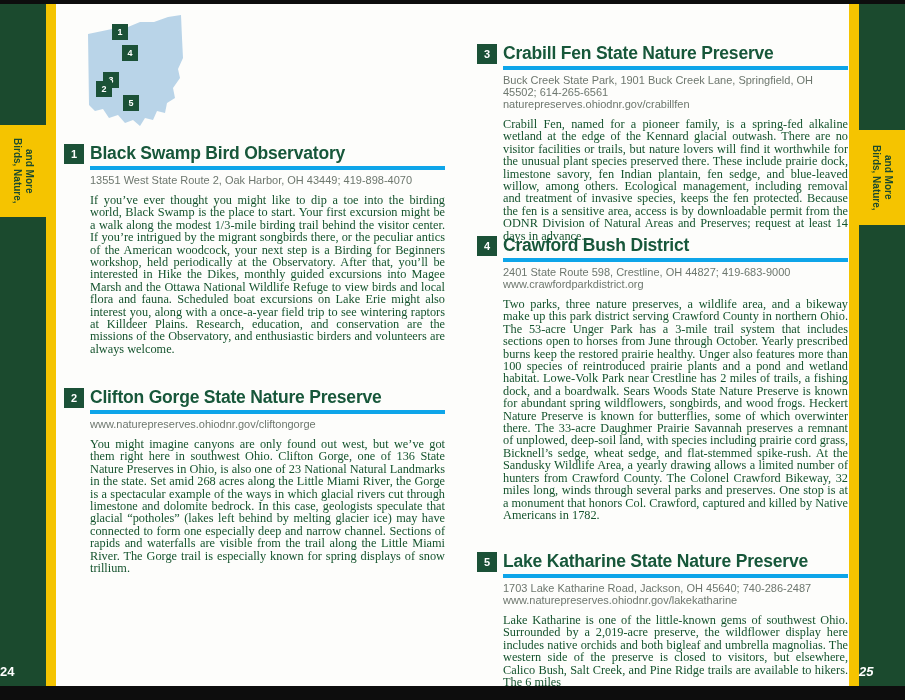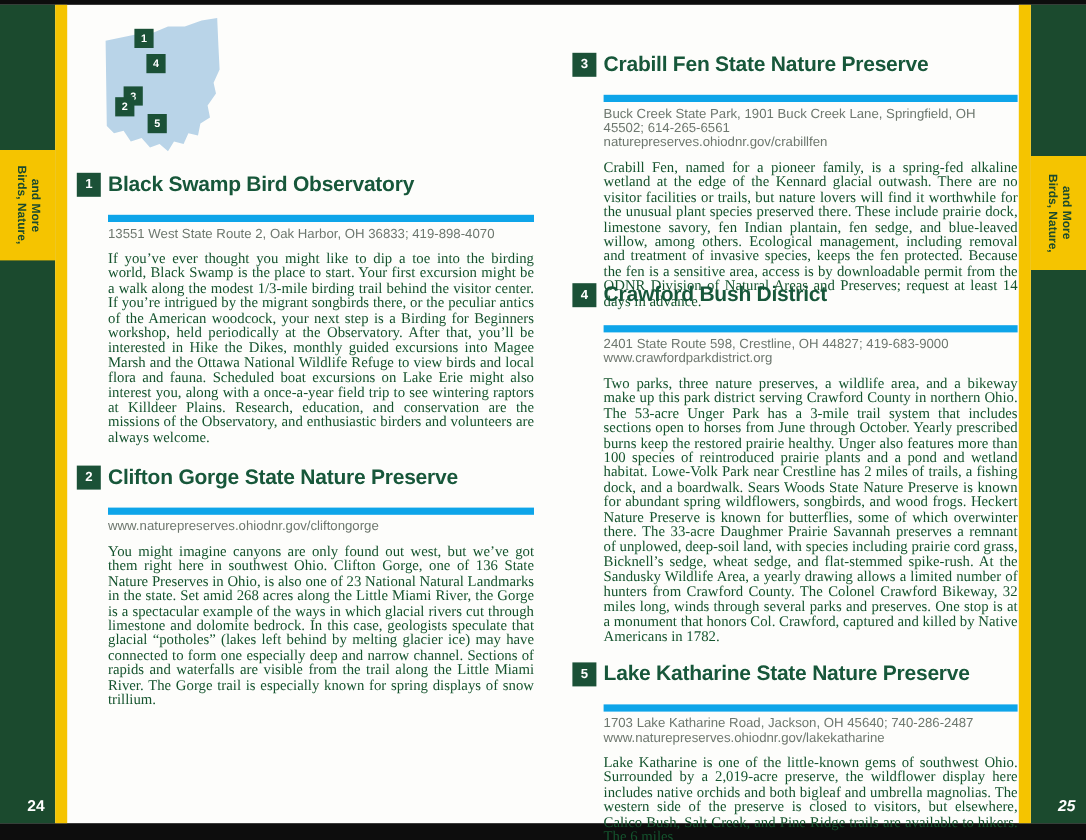--- a/index.html
+++ b/index.html
@@ -20,21 +20,21 @@
   #gold-right{left:849px;}
   .tab{
     position:absolute;background:#f5c400;color:#1b4a2e;
     font-weight:bold;font-size:10px;line-height:12px;text-align:center;
     display:flex;align-items:center;justify-content:center;
   }
   #tab-left{left:0;top:125px;width:46px;height:92px;}
   #tab-right{left:859px;top:130px;width:46px;height:95px;}
   .tab-text{writing-mode:vertical-lr;height:84px;}
   .page-num{
-    position:absolute;color:#ffffff;font-weight:bold;font-size:13px;width:60px;text-align:center;
+    position:absolute;color:#ffffff;font-weight:bold;font-size:13px;width:60px;text-align:left;
   }
   #page-num-left{left:0;top:664px;}
   #page-num-right{left:859px;top:664px;font-style:italic;}
 
   
   #map{position:absolute;left:78px;top:8px;width:110px;height:122px;}
   #map svg{position:absolute;left:0;top:0;}
   .marker{
     position:absolute;width:16px;height:16px;background:#1b5137;
     color:#ffffff;font-size:9px;font-weight:bold;
@@ -48,21 +48,21 @@
 
   
   .entry{position:absolute;}
   .col-left{left:64px;width:381px;}
   .col-right{left:477px;width:371px;}
   .entry-head{display:flex;align-items:flex-start;}
   .num-badge{
     width:20px;height:20px;background:#1b5137;color:#ffffff;flex:0 0 20px;
     font-size:11px;font-weight:bold;display:flex;align-items:center;justify-content:center;
   }
-  .title-wrap{flex:1;margin-left:6px;border-bottom:6px solid #0ea5e9;padding-bottom:16px;}
+  .title-wrap{flex:1;margin-left:6px;border-bottom:4px solid #0ea5e9;padding-bottom:3px;}
   .entry-title{
     font-size:17.5px;font-weight:bold;color:#17573a;letter-spacing:-0.2px;
     line-height:19px;white-space:nowrap;
   }
   .entry-address{
     margin-left:26px;margin-top:4px;font-size:11px;line-height:12px;color:#6d776e;
   }
   .entry-body{
     margin-left:26px;margin-top:8px;
     font-family:"Liberation Serif",serif;font-size:12.3px;line-height:12.4px;
@@ -105,21 +105,21 @@
   </div>
 
   <div class="entry col-left e1">
     <div class="entry-head">
       <div class="num-badge">1</div>
       <div class="title-wrap">
         <div class="entry-title">Black Swamp Bird Observatory</div>
       </div>
     </div>
     <div class="entry-address">
-      <div>13551 West State Route 2, Oak Harbor, OH 36833; 419-898-4070</div>
+      <div>13551 West State Route 2, Oak Harbor, OH 43449; 419-898-4070</div>
     </div>
     <div class="entry-body">If you’ve ever thought you might like to dip a toe into the birding world, Black Swamp is the place to start. Your first excursion might be a walk along the modest 1/3-mile birding trail behind the visitor center. If you’re intrigued by the migrant songbirds there, or the peculiar antics of the American woodcock, your next step is a Birding for Beginners workshop, held periodically at the Observatory. After that, you’ll be interested in Hike the Dikes, monthly guided excursions into Magee Marsh and the Ottawa National Wildlife Refuge to view birds and local flora and fauna. Scheduled boat excursions on Lake Erie might also interest you, along with a once-a-year field trip to see wintering raptors at Killdeer Plains. Research, education, and conservation are the missions of the Observatory, and enthusiastic birders and volunteers are always welcome.</div>
   </div>
 
   <div class="entry col-left e2">
     <div class="entry-head">
       <div class="num-badge">2</div>
       <div class="title-wrap">
         <div class="entry-title">Clifton Gorge State Nature Preserve</div>
       </div>

